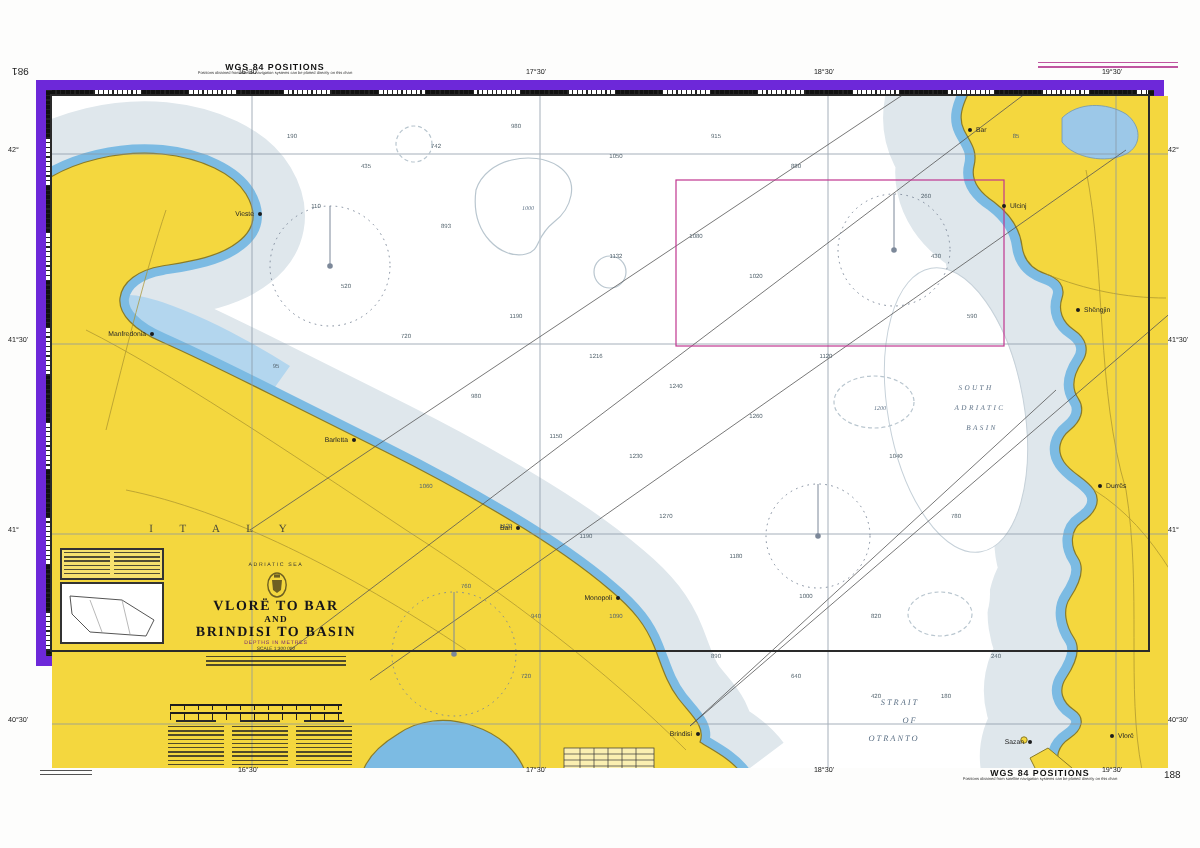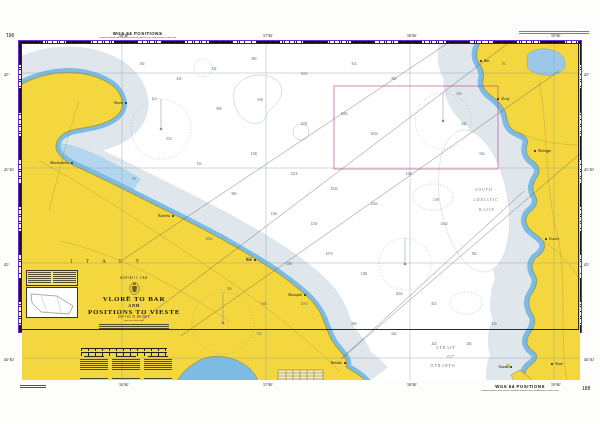--- a/index.html
+++ b/index.html
@@ -1,20 +1,20 @@
 <!DOCTYPE html>
 <html><head>
 <meta charset="utf-8">
 <style>
   html,body{margin:0;padding:0;background:#fff;}
   #page{position:relative;width:600px;height:424px;background:#fdfdfc;overflow:hidden;
         font-family:"Liberation Sans", sans-serif;color:#1a1a1a;}
   
   #chart-frame{position:absolute;left:18px;top:40px;width:564px;height:293px;
-               border:1px solid #6d28d9;box-sizing:border-box;background:#fff;}
+               border:5px solid #6d28d9;box-sizing:border-box;background:#fff;}
   #chart-frame::after{content:"";position:absolute;left:2px;top:2px;right:2px;bottom:2px;
                border:0.5px solid #2a2a2a;pointer-events:none;}
   .tick-strip{position:absolute;background-repeat:repeat;}
   .tick-h{left:0;width:100%;height:3px;
       background-image:repeating-linear-gradient(90deg,#222 0 0.6px,transparent 0.6px 2.37px),
                        repeating-linear-gradient(90deg,#111 0 23.7px,transparent 23.7px 47.4px);
       background-size:100% 3px,100% 1px;background-position:0 0,0 2px;}
   .tick-v{top:0;height:100%;width:3px;
       background-image:repeating-linear-gradient(180deg,#222 0 0.6px,transparent 0.6px 2.37px),
                        repeating-linear-gradient(180deg,#111 0 23.7px,transparent 23.7px 47.4px);
@@ -327,21 +327,21 @@
 
       <div id="title-block">
         <div class="region">ADRIATIC SEA</div>
         <svg class="crest" width="11" height="13" viewBox="0 0 11 13">
           <ellipse cx="5.5" cy="6.5" rx="4.6" ry="6" fill="none" stroke="#6d5f22" stroke-width="0.7"></ellipse>
           <path d="M3,4 L8,4 L7.5,9 L5.5,10.5 L3.5,9 Z" fill="#6d5f22"></path>
           <rect x="4" y="1.2" width="3" height="1.6" fill="#6d5f22"></rect>
         </svg>
         <div class="t1">VLORË TO BAR</div>
         <div class="t2">AND</div>
-        <div class="t1">POSITIONS TO VIESTE</div>
+        <div class="t1">BRINDISI TO BASIN</div>
         <div class="sub">DEPTHS IN METRES</div>
         <div class="sub2">SCALE 1:300 000</div>
         <span class="mt" style="width:70px;height:6px;margin:1px auto 0 auto;"></span>
       </div>
 
       <div id="scalebars">
         <div class="ruler"></div>
           <div class="ruler"></div>
       </div>
 

